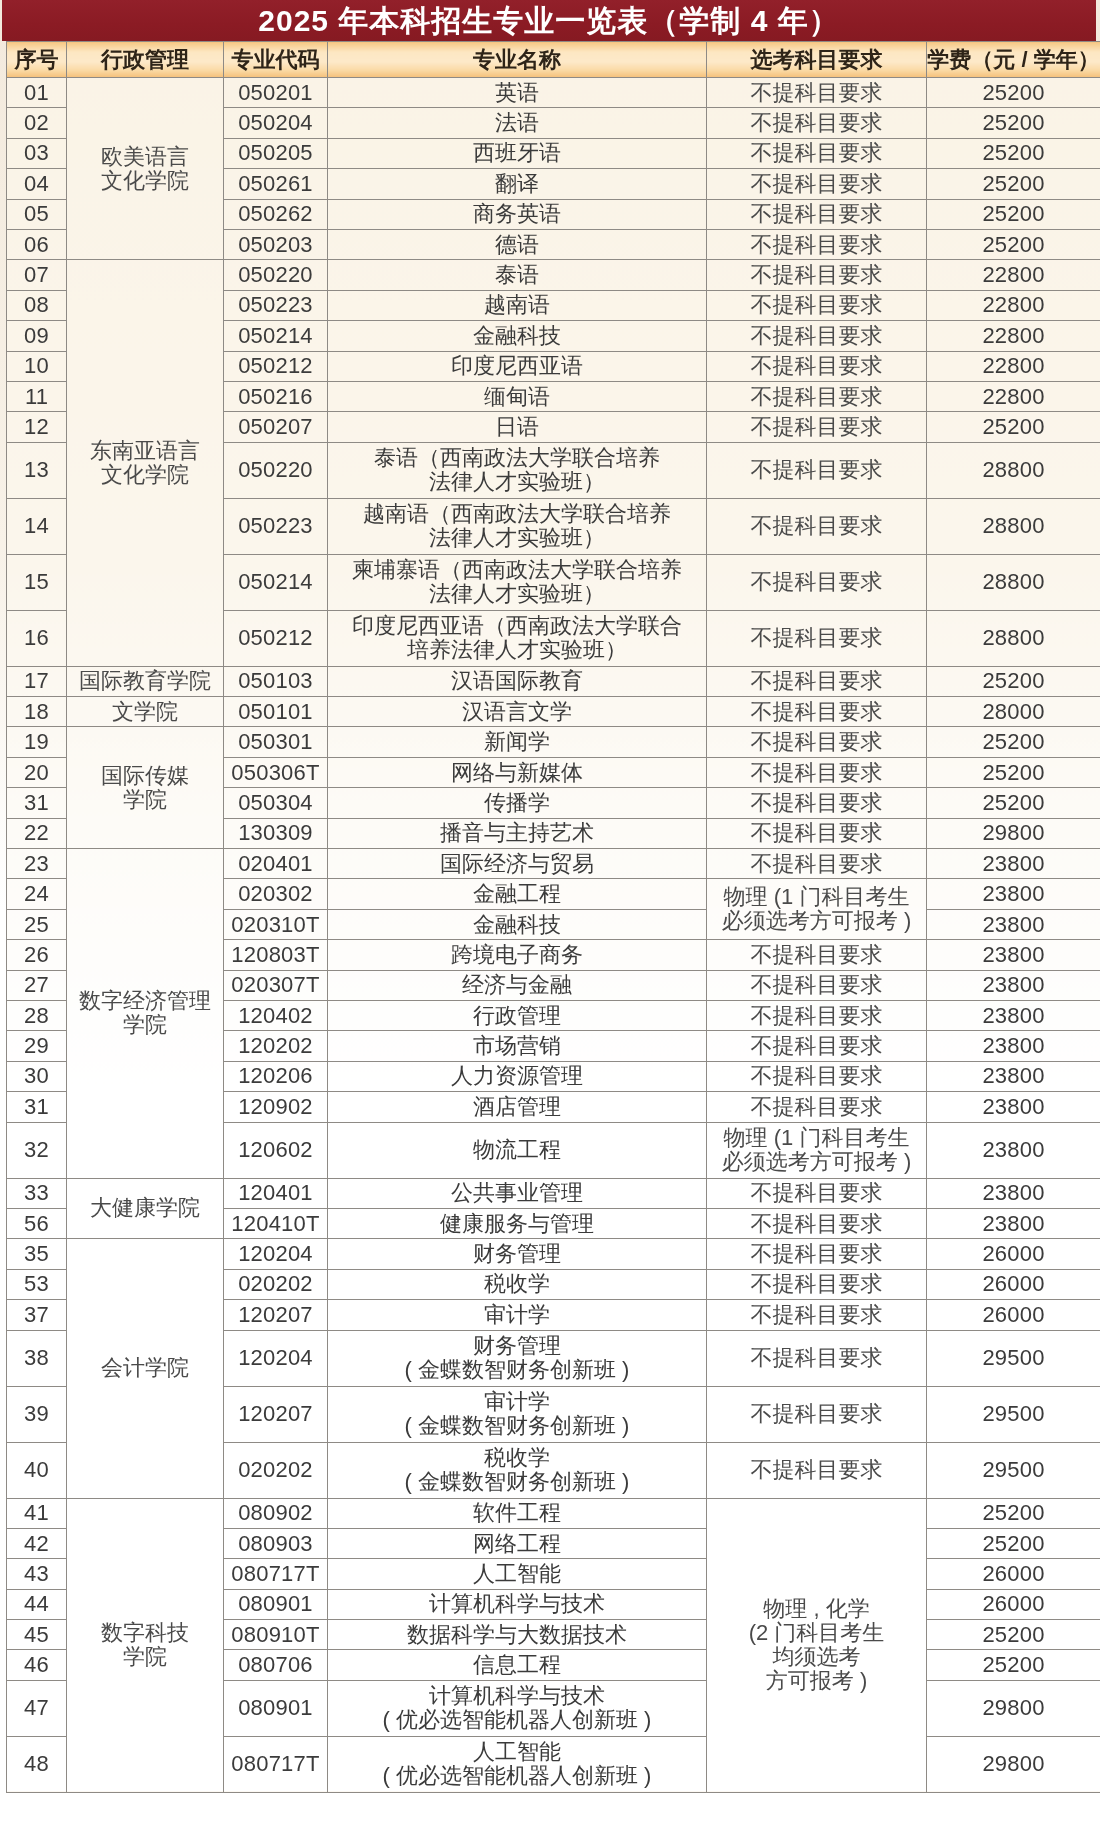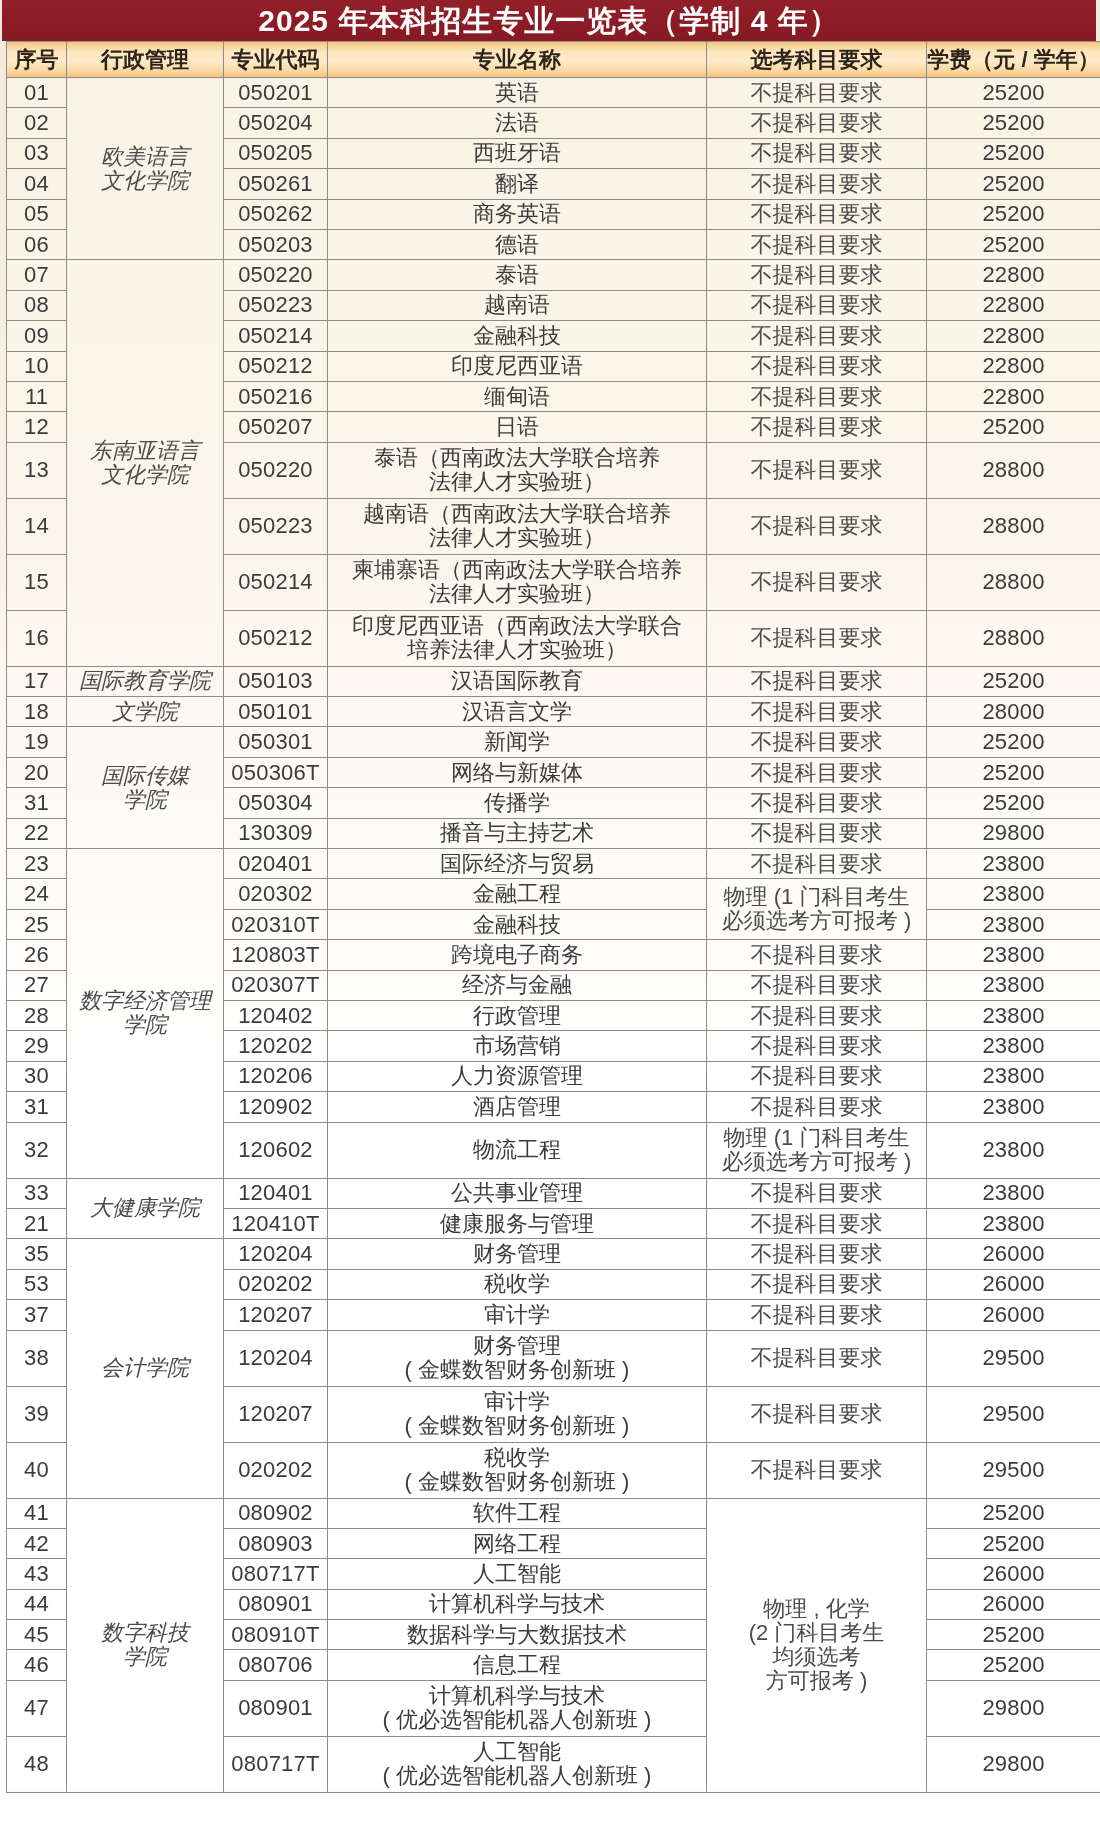--- a/index.html
+++ b/index.html
@@ -26,21 +26,21 @@
     overflow: hidden; white-space: pre; line-height: 24px; font-size: 22px;
   }
   thead tr { height: 36px; }
   thead th {
     background: linear-gradient(to bottom, #f6c985 0%, #fde7c3 28%, #fde9c9 55%, #fad9a4 80%, #f4c07a 100%);
     color: #2e2418; font-weight: bold; font-size: 22px;
   }
   tr.s { height: 30.4px; padding-left: 43px; }
   tr.d { height: 56px; }
   td.num { font-size: 23px; letter-spacing: 0.2px; }
-  td.dept { color: #4a4a4a; font-style: italic; }
+  td.dept { color: #4a4a4a; }
   td.req { color: #4a4a4a; }
 </style>
 </head>
 <body>
 
 <div class="title-bar">2025 年本科招生专业一览表（学制 4 年）</div>
 
 <table class="majors">
   <colgroup>
     <col style="width:60px">
@@ -309,21 +309,21 @@
 
     <tr class="s">
       <td class="num">33</td>
       <td class="dept" rowspan="2">大健康学院</td>
       <td class="num">120401</td>
       <td>公共事业管理</td>
       <td class="req">不提科目要求</td>
       <td class="num">23800</td>
     </tr>
     <tr class="s">
-      <td class="num">21</td>
+      <td class="num">56</td>
       <td class="num">120410T</td>
       <td>健康服务与管理</td>
       <td class="req">不提科目要求</td>
       <td class="num">23800</td>
     </tr>
 
     <tr class="s">
       <td class="num">35</td>
       <td class="dept" rowspan="6">会计学院</td>
       <td class="num">120204</td>

